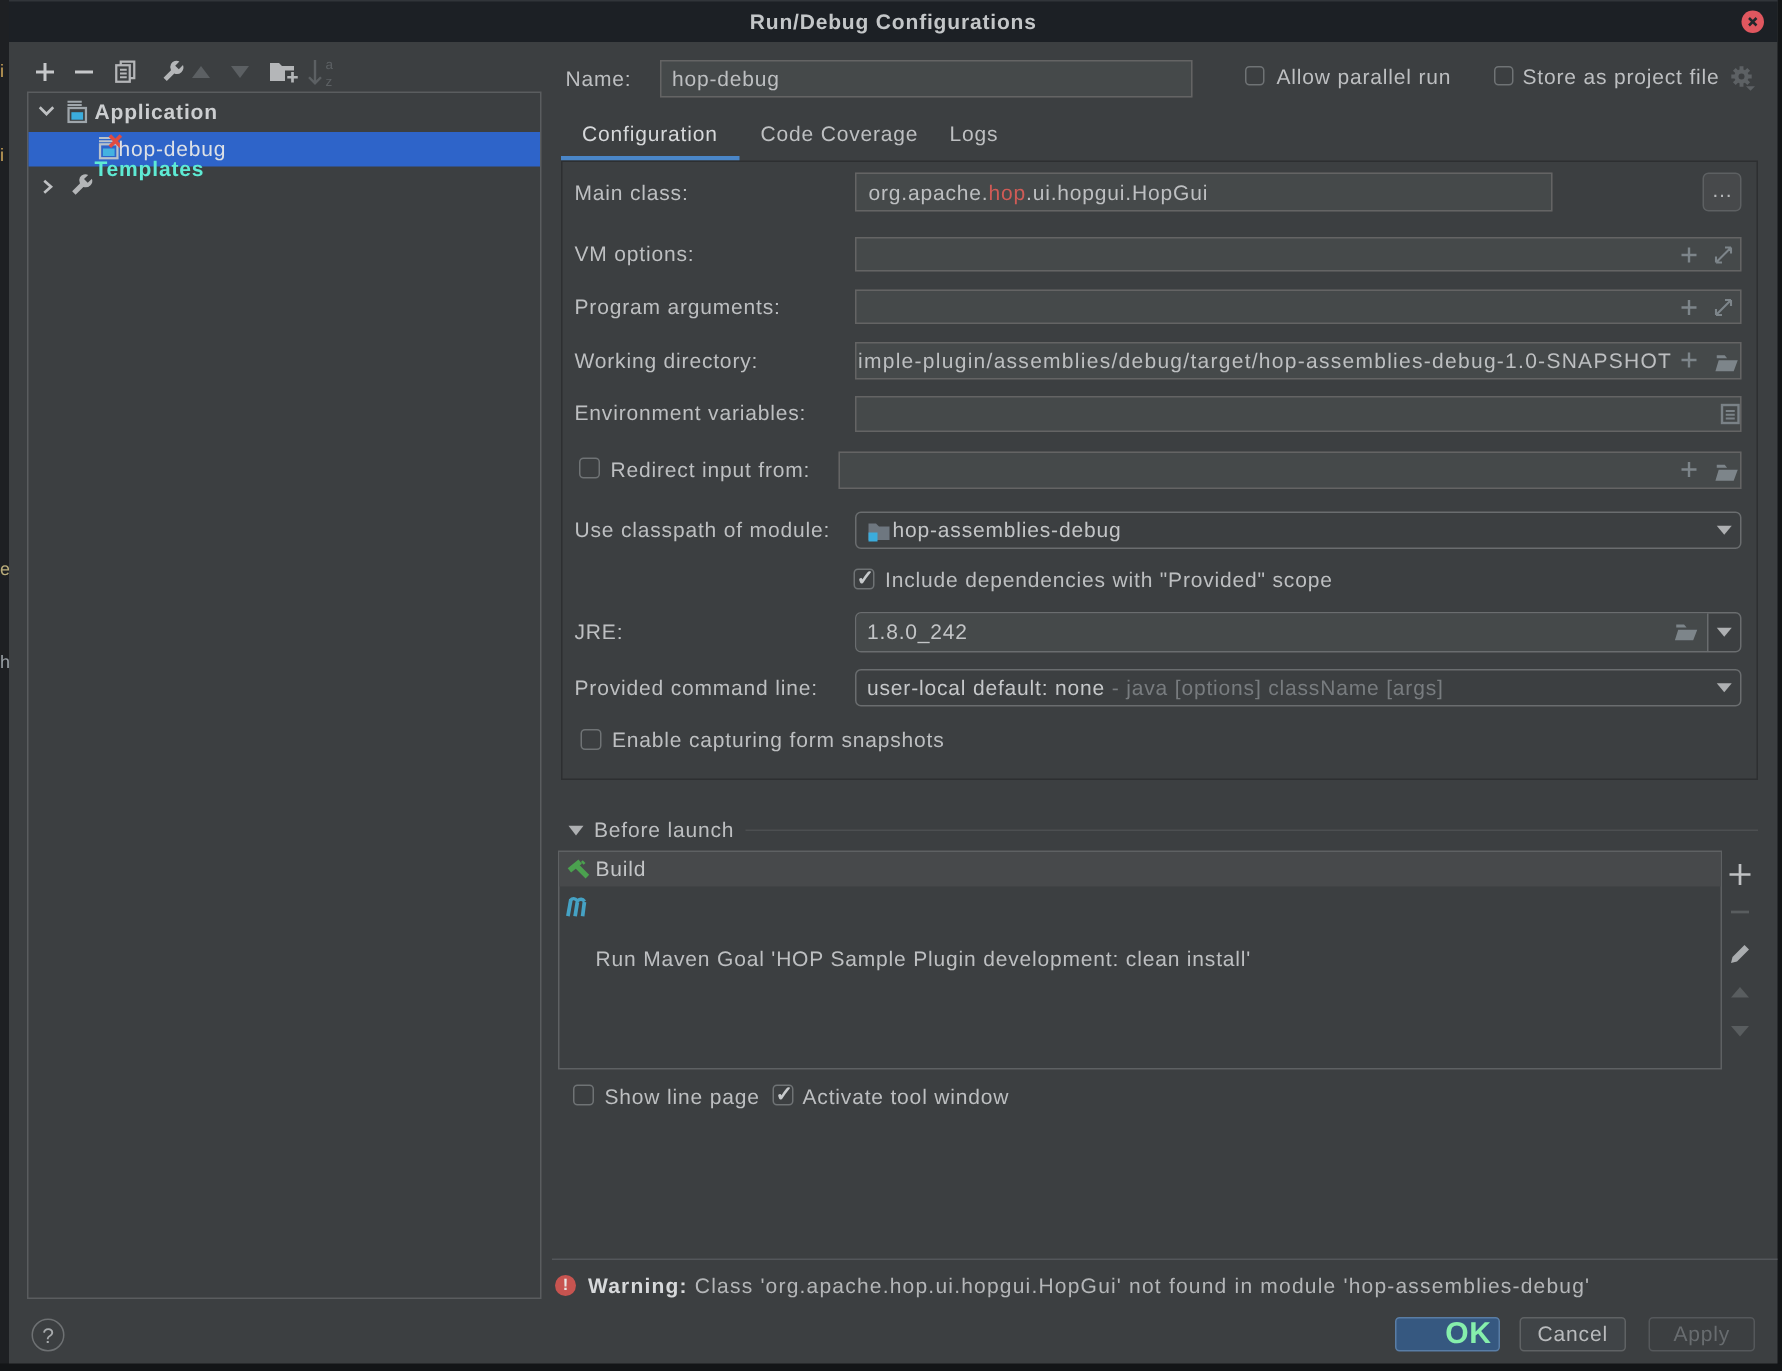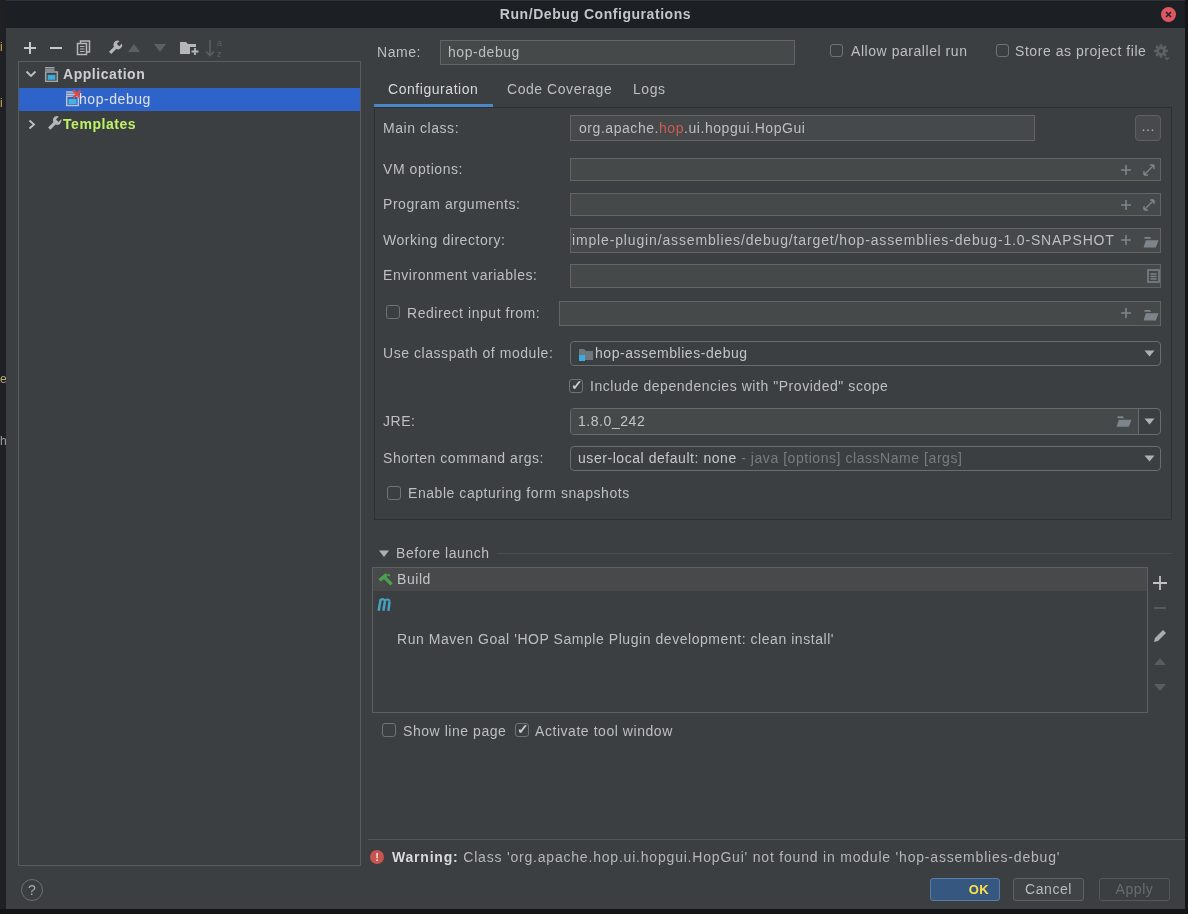--- a/index.html
+++ b/index.html
@@ -84,21 +84,21 @@
     <path d="M9.2 0.4 l7.4 7.4 M16.6 0.4 l-7.4 7.4" stroke="#e04b41" stroke-width="2.4"></path>
   </svg>
   <div class="lbl" style="left:73px;top:91px;color:#dde1e6;">hop-debug</div>
 
   <svg style="left:22px;top:119px;" width="8" height="11" viewBox="0 0 8 11">
     <path d="M1.5 1.5 l4.5 4 -4.5 4" stroke="#bfc1c3" stroke-width="1.8" fill="none"></path>
   </svg>
   <svg style="left:38px;top:115px;" width="17" height="17" viewBox="0 0 17 17">
     <path d="M9.3 3.2 a4.4 4.4 0 0 1 5.5 -1.6 l-2.8 2.8 2.5 2.5 2.8 -2.8 a4.4 4.4 0 0 1 -5.7 5.5 l-5.2 5.2 -2.3 -2.3 5.2 -5.2 a4.4 4.4 0 0 1 0 -4.1 z" fill="#b4b6b8"></path>
   </svg>
-  <div class="lbl" style="left:57px;top:116px;font-weight:bold;color:#bef264;">Templates</div>
+  <div class="lbl" style="left:57px;top:104px;font-weight:bold;color:#5eead4;">Templates</div>
 
   <div class="abs" style="left:15px;top:879px;width:22px;height:22px;border-radius:50%;border:1.5px solid #6e7173;color:#a8abad;font-size:14px;line-height:20px;text-align:center;">?</div>
 
   <div class="lbl" style="left:371px;top:44px;">Name:</div>
   <div class="fld" style="left:434px;top:40px;width:355px;height:25px;line-height:23px;padding-left:7px;">hop-debug</div>
 
   <div class="cb" style="left:824px;top:44px;width:13px;height:13px;"></div>
   <div class="lbl" style="left:845px;top:43px;">Allow parallel run</div>
   <div class="cb" style="left:990px;top:44px;width:13px;height:13px;"></div>
   <div class="lbl" style="left:1009px;top:43px;">Store as project file</div>
@@ -185,21 +185,21 @@
   <div class="abs" style="left:565px;top:409px;width:567px;height:25px;background:#45494a;border-radius:3px 0 0 3px;"></div>
   <div class="abs" style="left:1132px;top:409px;width:1px;height:25px;background:#696c6e;"></div>
   <div class="lbl" style="left:572px;top:413px;color:#c3c5c7;">1.8.0_242</div>
   <svg style="left:1110px;top:414px;" width="16" height="13" viewBox="0 0 16 13">
     <path d="M1.5 4.3 v-2 h5.2 l1.7 2 z M2.8 5.8 h12.7 l-2.7 7 h-12.2 z" fill="#7d858a"></path>
   </svg>
   <svg style="left:1138px;top:418px;" width="11" height="7" viewBox="0 0 11 7">
     <path d="M0.5 0.5 h10 l-5 6 z" fill="#aeb0b2"></path>
   </svg>
 
-  <div class="lbl" style="left:377px;top:450px;">Shorten command args:</div>
+  <div class="lbl" style="left:377px;top:450px;">Provided command line:</div>
   <div class="cmb" style="left:564px;top:446px;width:591px;height:25px;"></div>
   <div class="lbl" style="left:572px;top:450px;color:#c6c8ca;">user-local default: none <span style="color:#787c7f;">- java [options] className [args]</span></div>
   <svg style="left:1138px;top:455px;" width="11" height="7" viewBox="0 0 11 7">
     <path d="M0.5 0.5 h10 l-5 6 z" fill="#aeb0b2"></path>
   </svg>
 
   <div class="cb" style="left:381px;top:486px;"></div>
   <div class="lbl" style="left:402px;top:485px;">Enable capturing form snapshots</div>
 
   <svg style="left:372px;top:549px;" width="12" height="9" viewBox="0 0 12 9">
@@ -239,17 +239,17 @@
   <div class="cb" style="left:376px;top:723px;"></div>
   <div class="lbl" style="left:397px;top:723px;">Show line page</div>
   <div class="cb" style="left:509px;top:723px;"></div>
   <div class="ck" style="left:511px;top:721px;">✓</div>
   <div class="lbl" style="left:529px;top:723px;">Activate tool window</div>
 
   <div class="abs" style="left:362px;top:839px;width:817px;height:1px;background:#53565a;"></div>
   <div class="abs" style="left:364px;top:850px;width:14px;height:14px;border-radius:50%;background:#c75450;color:#e8e6e4;font-size:11px;font-weight:bold;text-align:center;line-height:14px;">!</div>
   <div class="lbl" style="left:386px;top:849px;color:#d7d9db;font-weight:bold;letter-spacing:0.8px;">Warning: <span style="font-weight:normal;color:#b4b6b8;">Class 'org.apache.hop.ui.hopgui.HopGui' not found in module 'hop-assemblies-debug'</span></div>
 
-  <div class="abs" style="left:924px;top:878px;width:70px;height:23px;background:#365880;border:1px solid #597da5;border-radius:3px;color:#fde047;font-size:13px;letter-spacing:0.55px;font-weight:bold;text-align:center;line-height:21px;padding-left:28px;">OK</div>
+  <div class="abs" style="left:924px;top:878px;width:70px;height:23px;background:#365880;border:1px solid #597da5;border-radius:3px;color:#86efac;font-size:20px;letter-spacing:0.55px;font-weight:bold;text-align:center;line-height:21px;padding-left:28px;">OK</div>
   <div class="abs" style="left:1007px;top:878px;width:71px;height:23px;background:#404447;border:1px solid #5f6264;border-radius:3px;color:#b9bbbd;font-size:14px;letter-spacing:0.55px;text-align:center;line-height:21px;">Cancel</div>
   <div class="abs" style="left:1093px;top:878px;width:71px;height:23px;background:#3c3f41;border:1px solid #55585b;border-radius:3px;color:#686c6f;font-size:14px;letter-spacing:0.55px;text-align:center;line-height:21px;">Apply</div>
 
 </div>
 
 </body></html>

